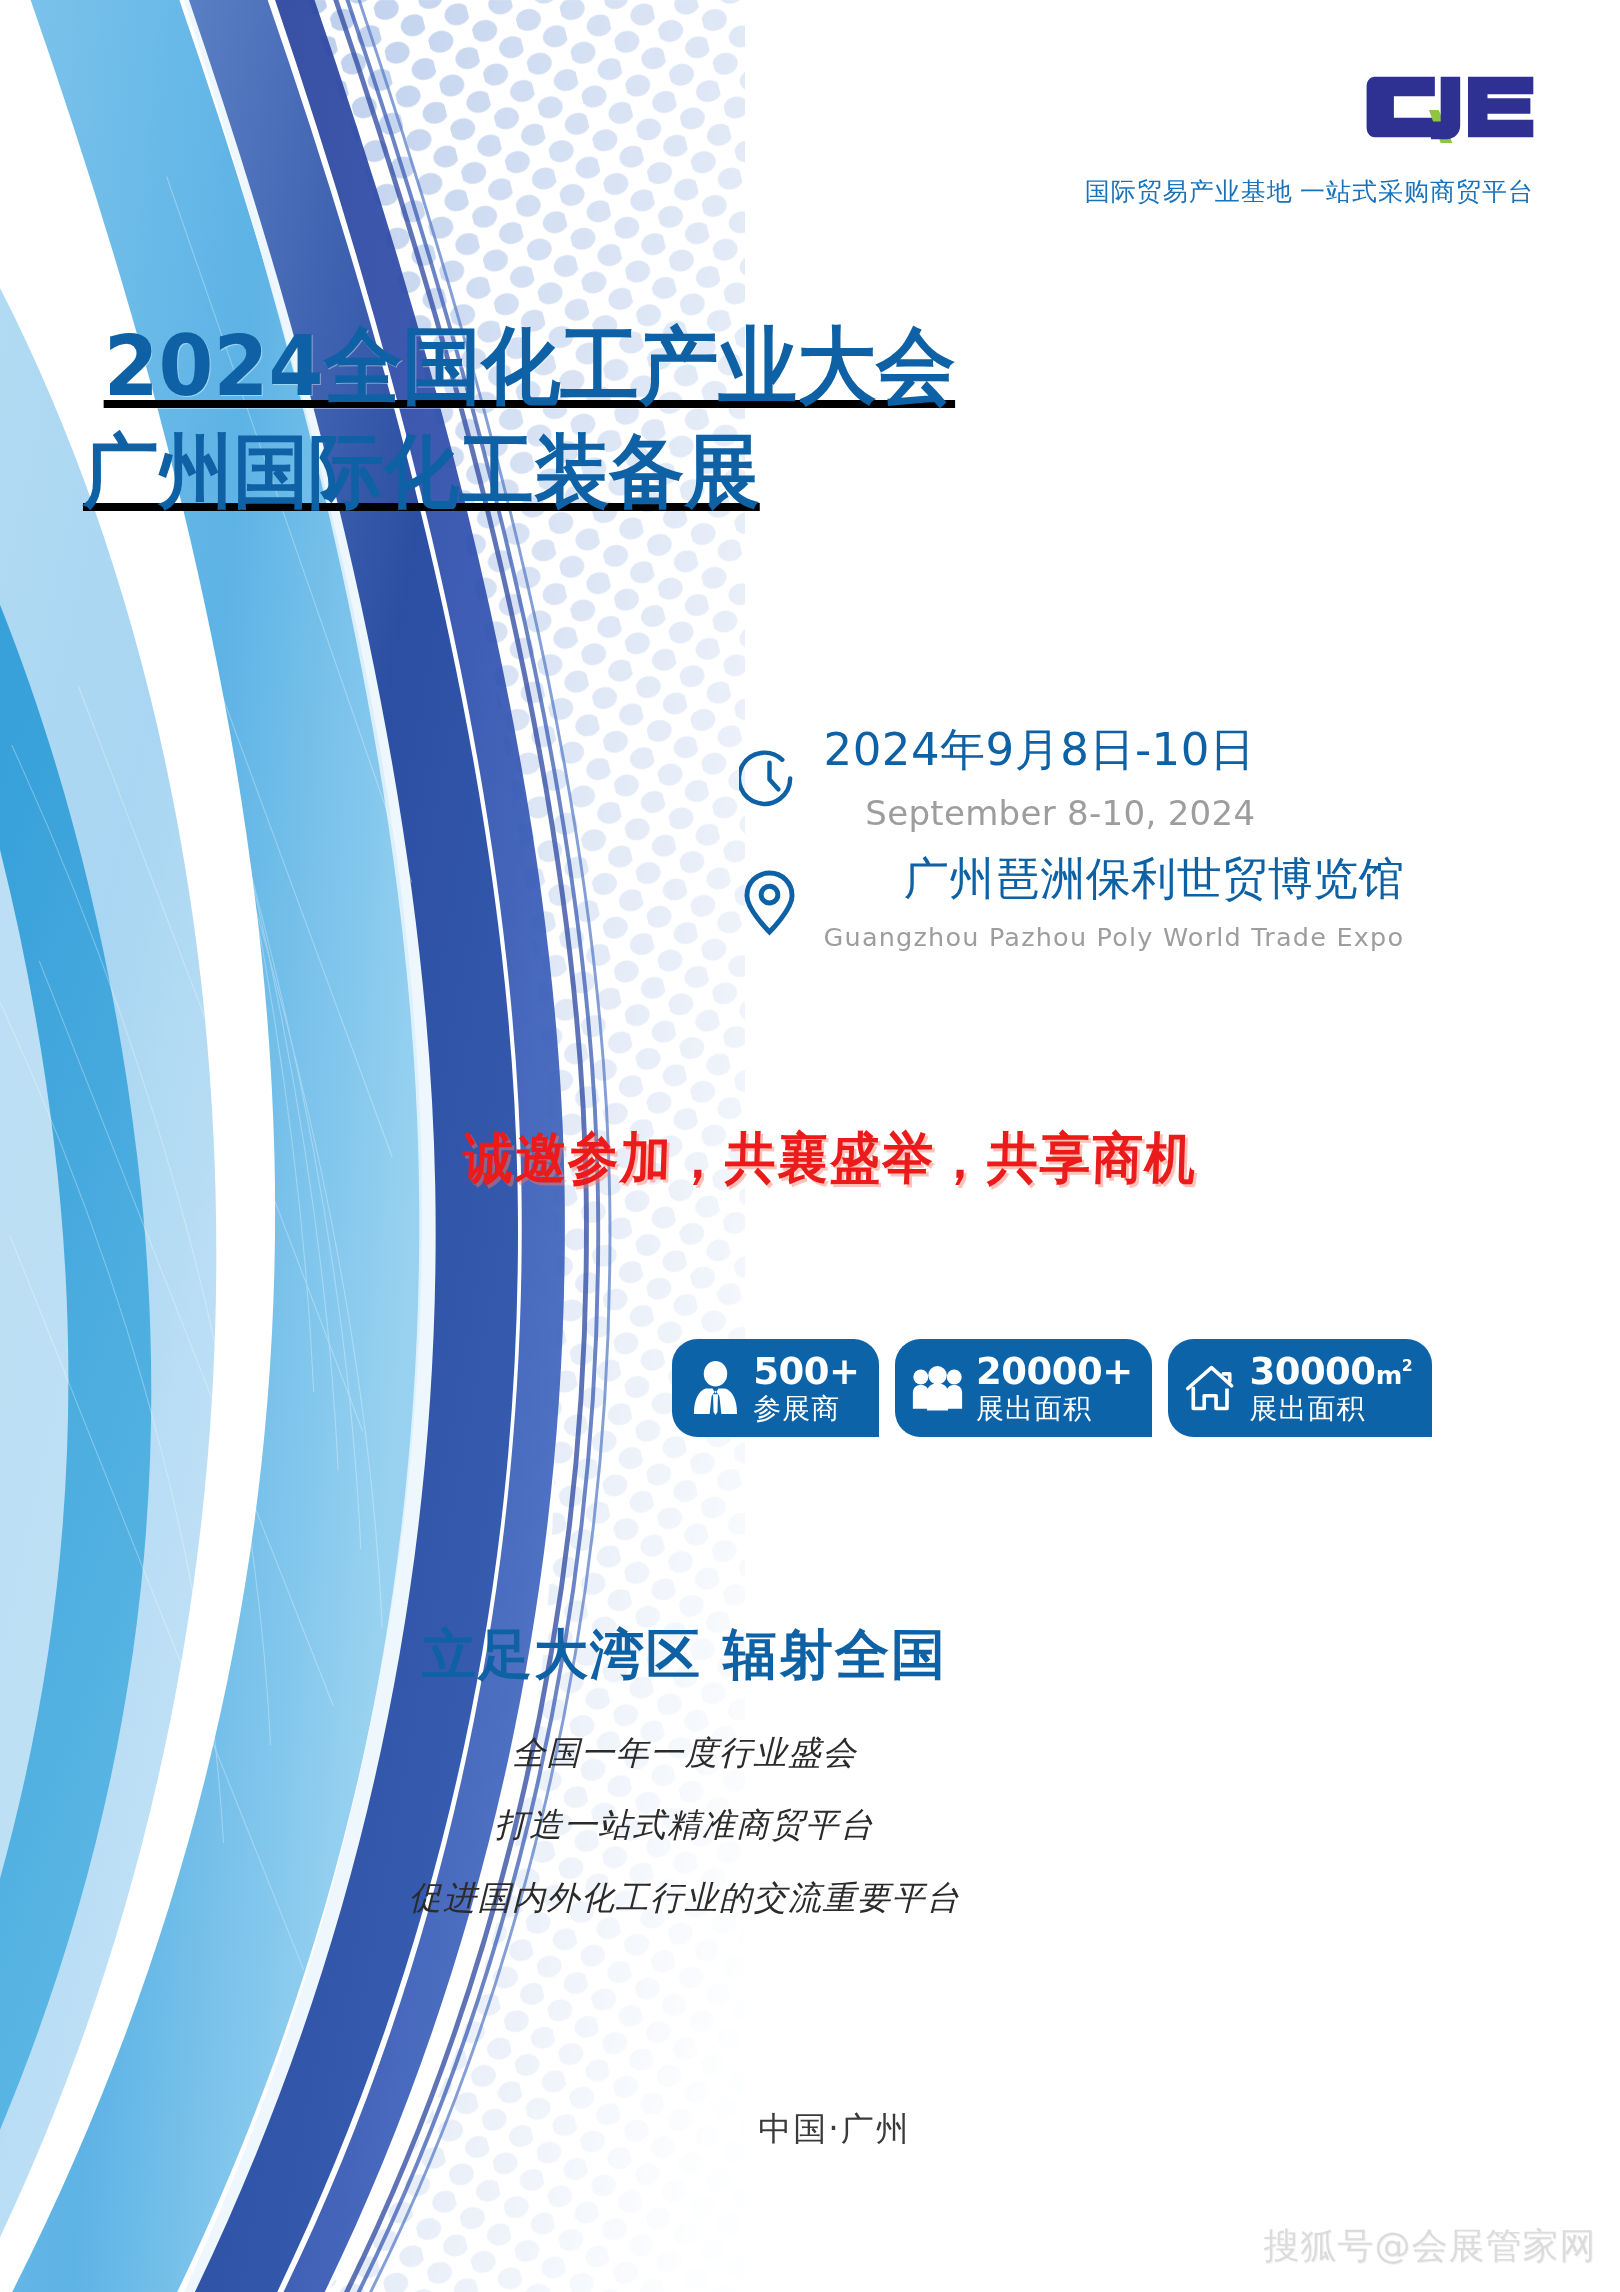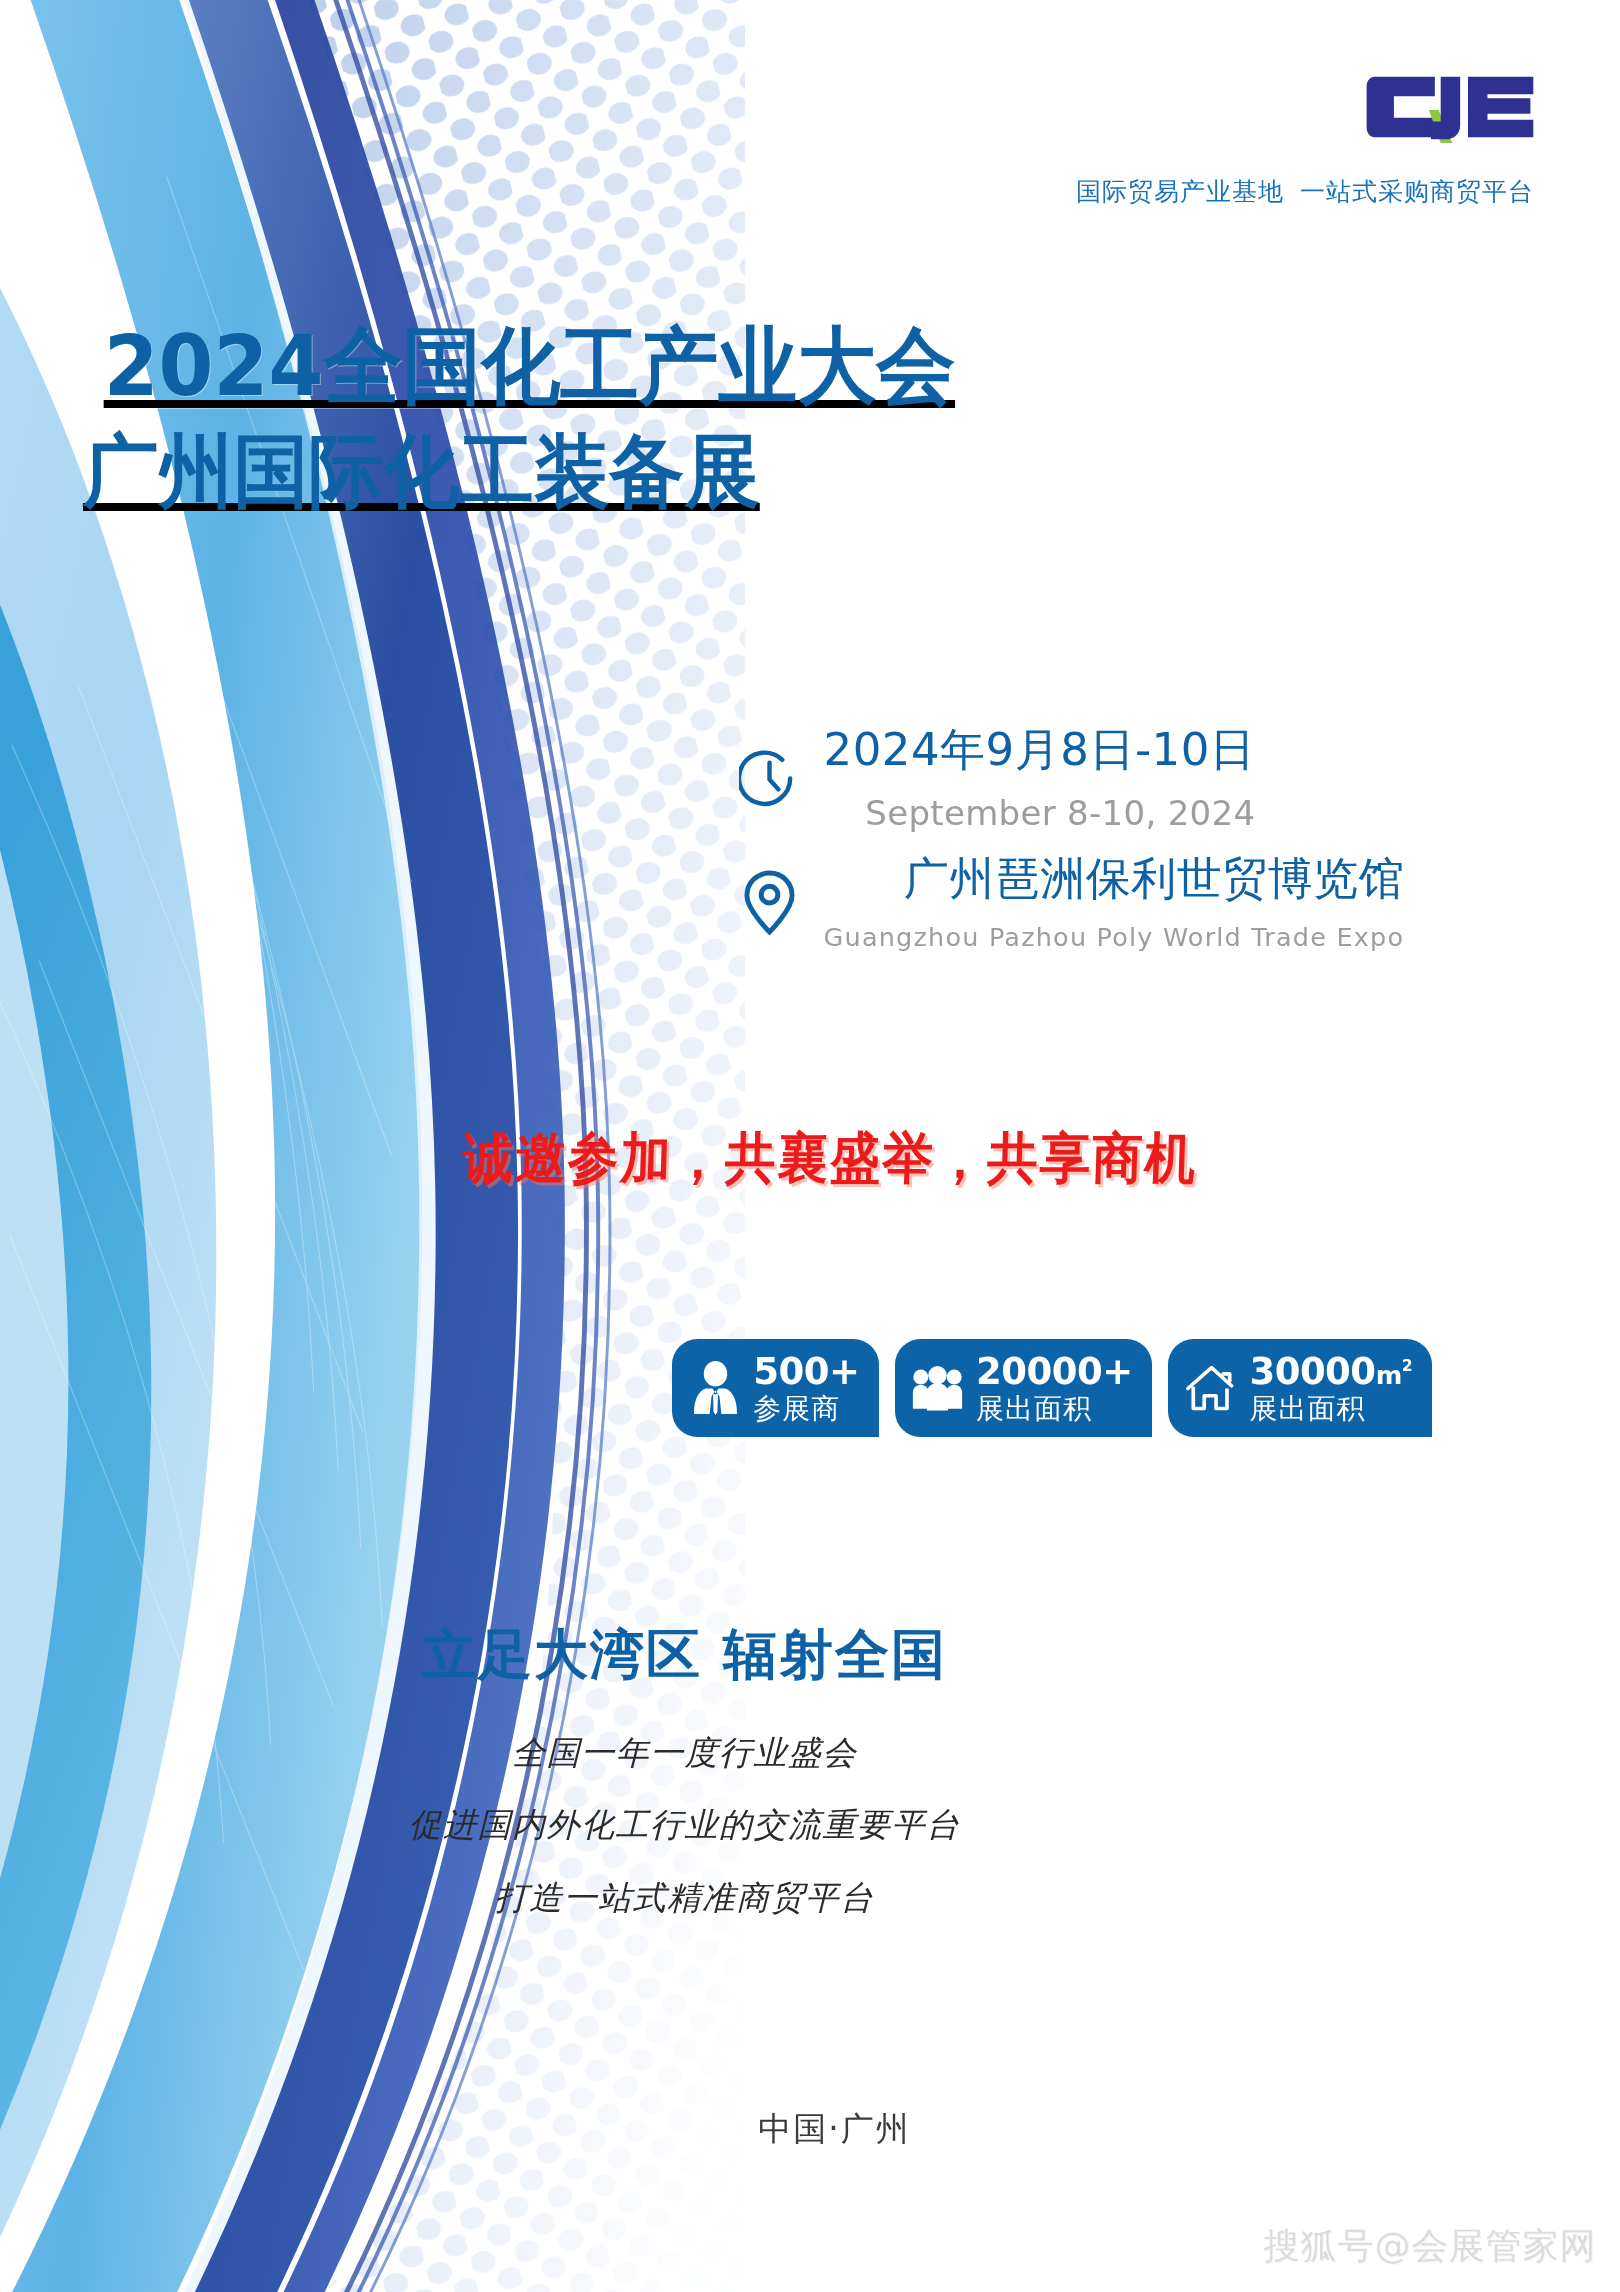--- a/index.html
+++ b/index.html
@@ -38,21 +38,21 @@
     text-align: right;
   }
   .logo-wrap {
     display: inline-block;
   }
   .logo-tagline {
     margin-top: 25.5px;
     font-size: 25px;
     letter-spacing: 1px;
     color: #1a72b8;
-    font-family: Liberation Mono, monospace;
+    font-family: Liberation Serif, serif;
     white-space: nowrap;
   }
 
   
   .title-block {
     position: absolute;
     top: 321px;
     left: 0;
     width: 1293px;
     text-align: left;
@@ -446,22 +446,22 @@
         <div class="badge-label">展出面积</div>
       </div>
     </div>
 
   </div>
 
   <div class="bottom-block">
     <div class="bottom-heading">立足大湾区  辐射全国</div>
     <div class="bottom-lines">
       <div class="bottom-line">全国一年一度行业盛会</div>
+      <div class="bottom-line">打造一站式精准商贸平台</div>
       <div class="bottom-line">促进国内外化工行业的交流重要平台</div>
-      <div class="bottom-line">打造一站式精准商贸平台</div>
     </div>
   </div>
 
   <div class="footer-city">中国·广州</div>
   <div class="watermark">搜狐号@会展管家网</div>
 
 </div>
 
 
 </body></html>

